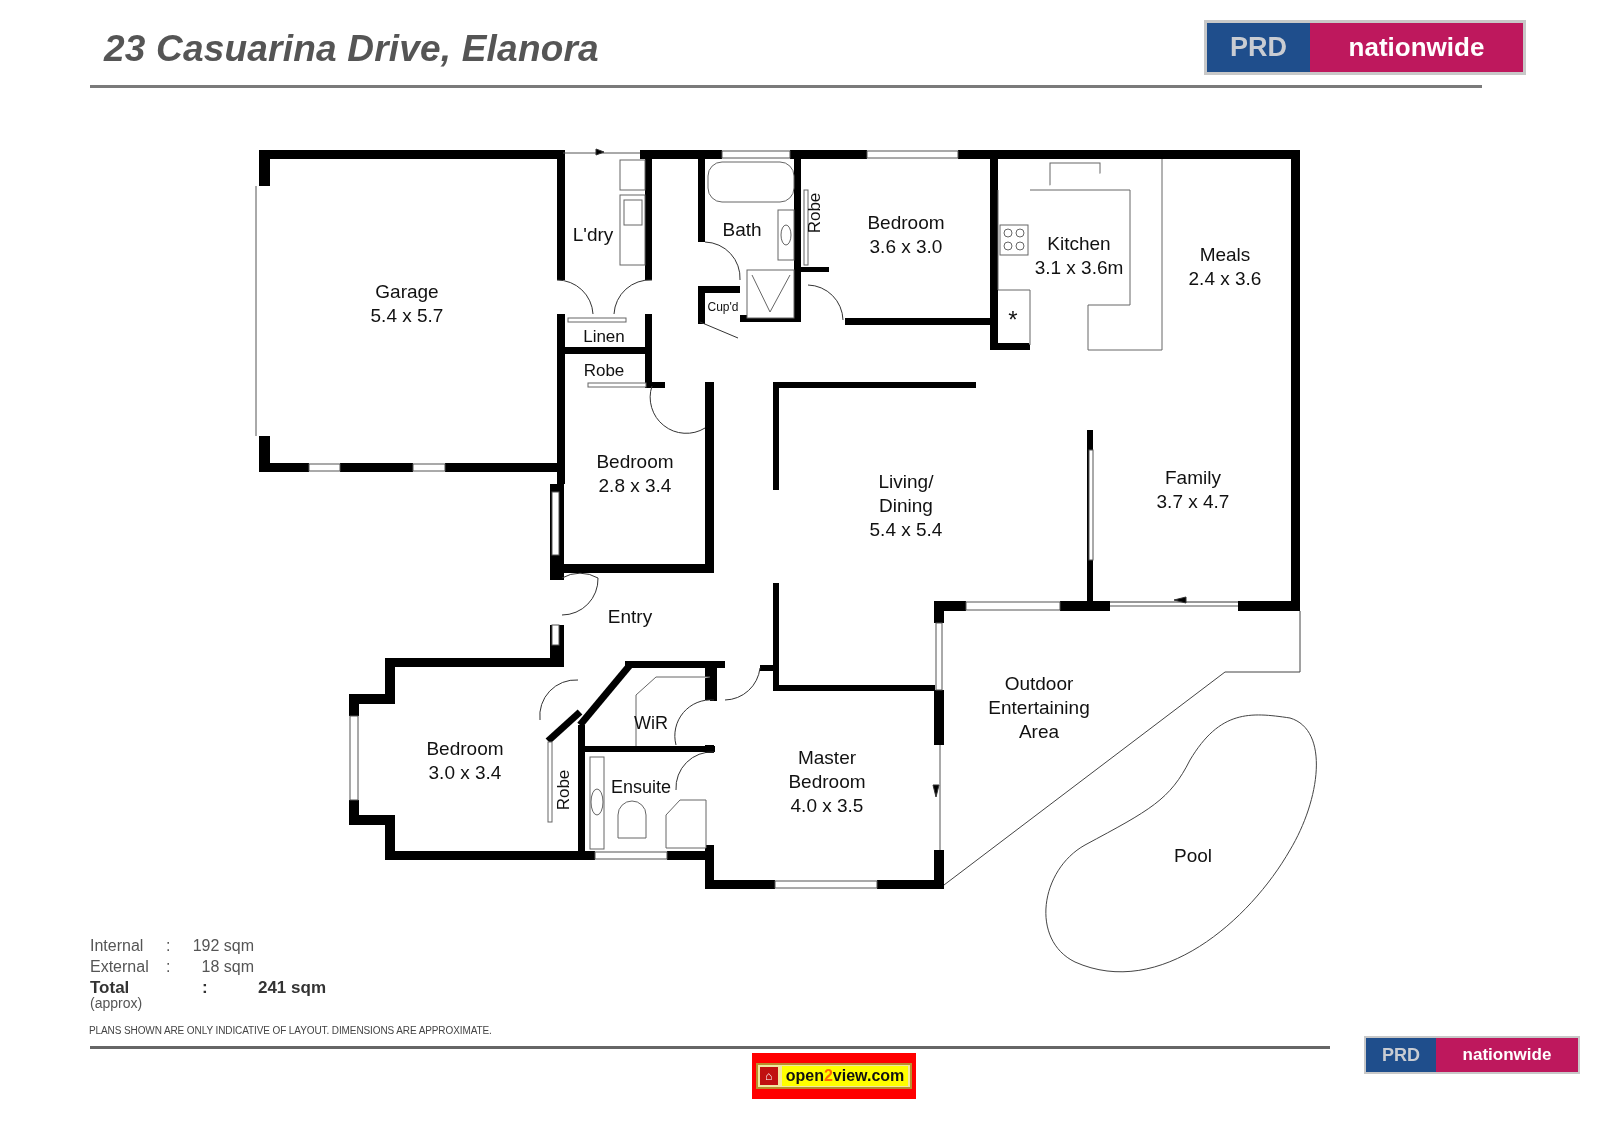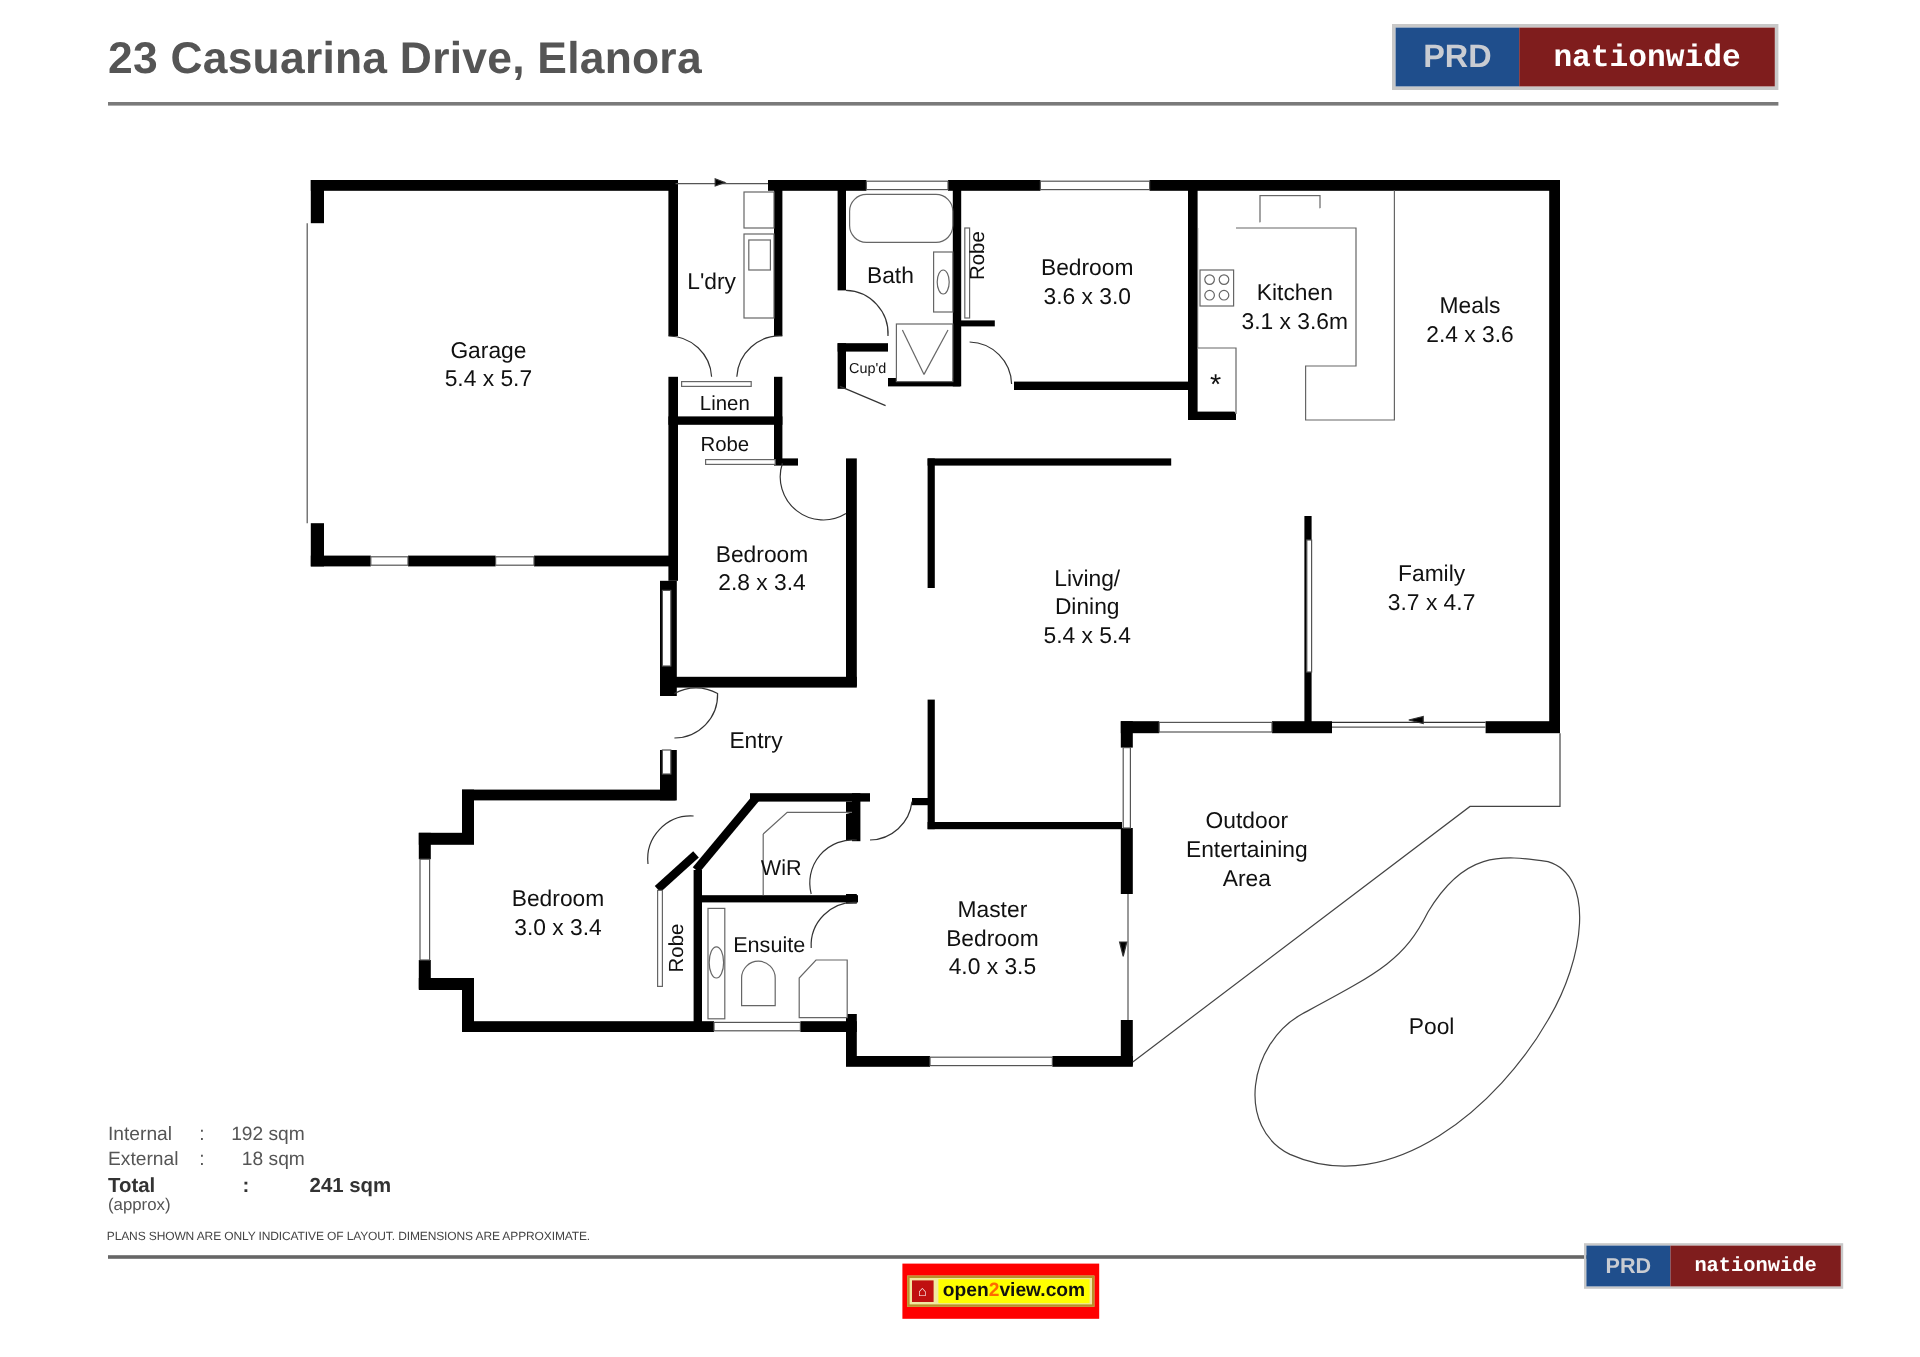--- a/index.html
+++ b/index.html
@@ -1,21 +1,21 @@
 <!DOCTYPE html>
 <html><head>
 <meta charset="utf-8">
 <style>
   html, body { margin:0; padding:0; background:#ffffff; }
   body { width:1600px; height:1131px; position:relative; overflow:hidden; font-family:"Liberation Sans", sans-serif; color:#222; }
-  .title { position:absolute; left:90px; top:28px; font-size:37px; font-weight:bold; color:#555555; letter-spacing:0.2px; }
+  .title { position:absolute; left:104px; top:28px; font-size:37px; font-weight:bold; color:#555555; letter-spacing:0.2px;font-style:italic; }
   .top-rule { position:absolute; left:90px; top:85px; width:1392px; height:3px; background:#7a7a7a; }
-  .logo { position:absolute; display:flex; border:3px solid #c8c8c8; box-sizing:border-box; }
+  .logo { position:absolute; display:flex; border:3px solid #c8c8c8; box-sizing:border-box;margin-left:44px; }
   .logo .prd { background:#1f4e8c; color:#c9ccd2; font-weight:bold; display:flex; align-items:center; justify-content:center; }
-  .logo .nw { background:#7f1d1d; color:#ffffff; font-weight:bold; display:flex; align-items:center; justify-content:center;font-family:Liberation Mono, monospace; }
+  .logo .nw { background:#be185d; color:#ffffff; font-weight:bold; display:flex; align-items:center; justify-content:center; }
   .logo-top { left:1160px; top:20px; width:322px; height:55px; }
   .logo-top .prd { width:103px; font-size:27px; }
   .logo-top .nw { flex:1; font-size:26px; }
   .logo-bottom { left:1320px; top:1036px; width:216px; height:38px; border-width:2px; }
   .logo-bottom .prd { width:70px; font-size:18px; }
   .logo-bottom .nw { flex:1; font-size:17px; }
   .plan { position:absolute; left:0; top:0; }
   .plan text { font-family:"Liberation Sans", sans-serif; fill:#111; }
   .areas { position:absolute; left:90px; top:935px; font-size:16px; color:#555; }
   .areas .row { display:flex; height:21px; align-items:center; }

